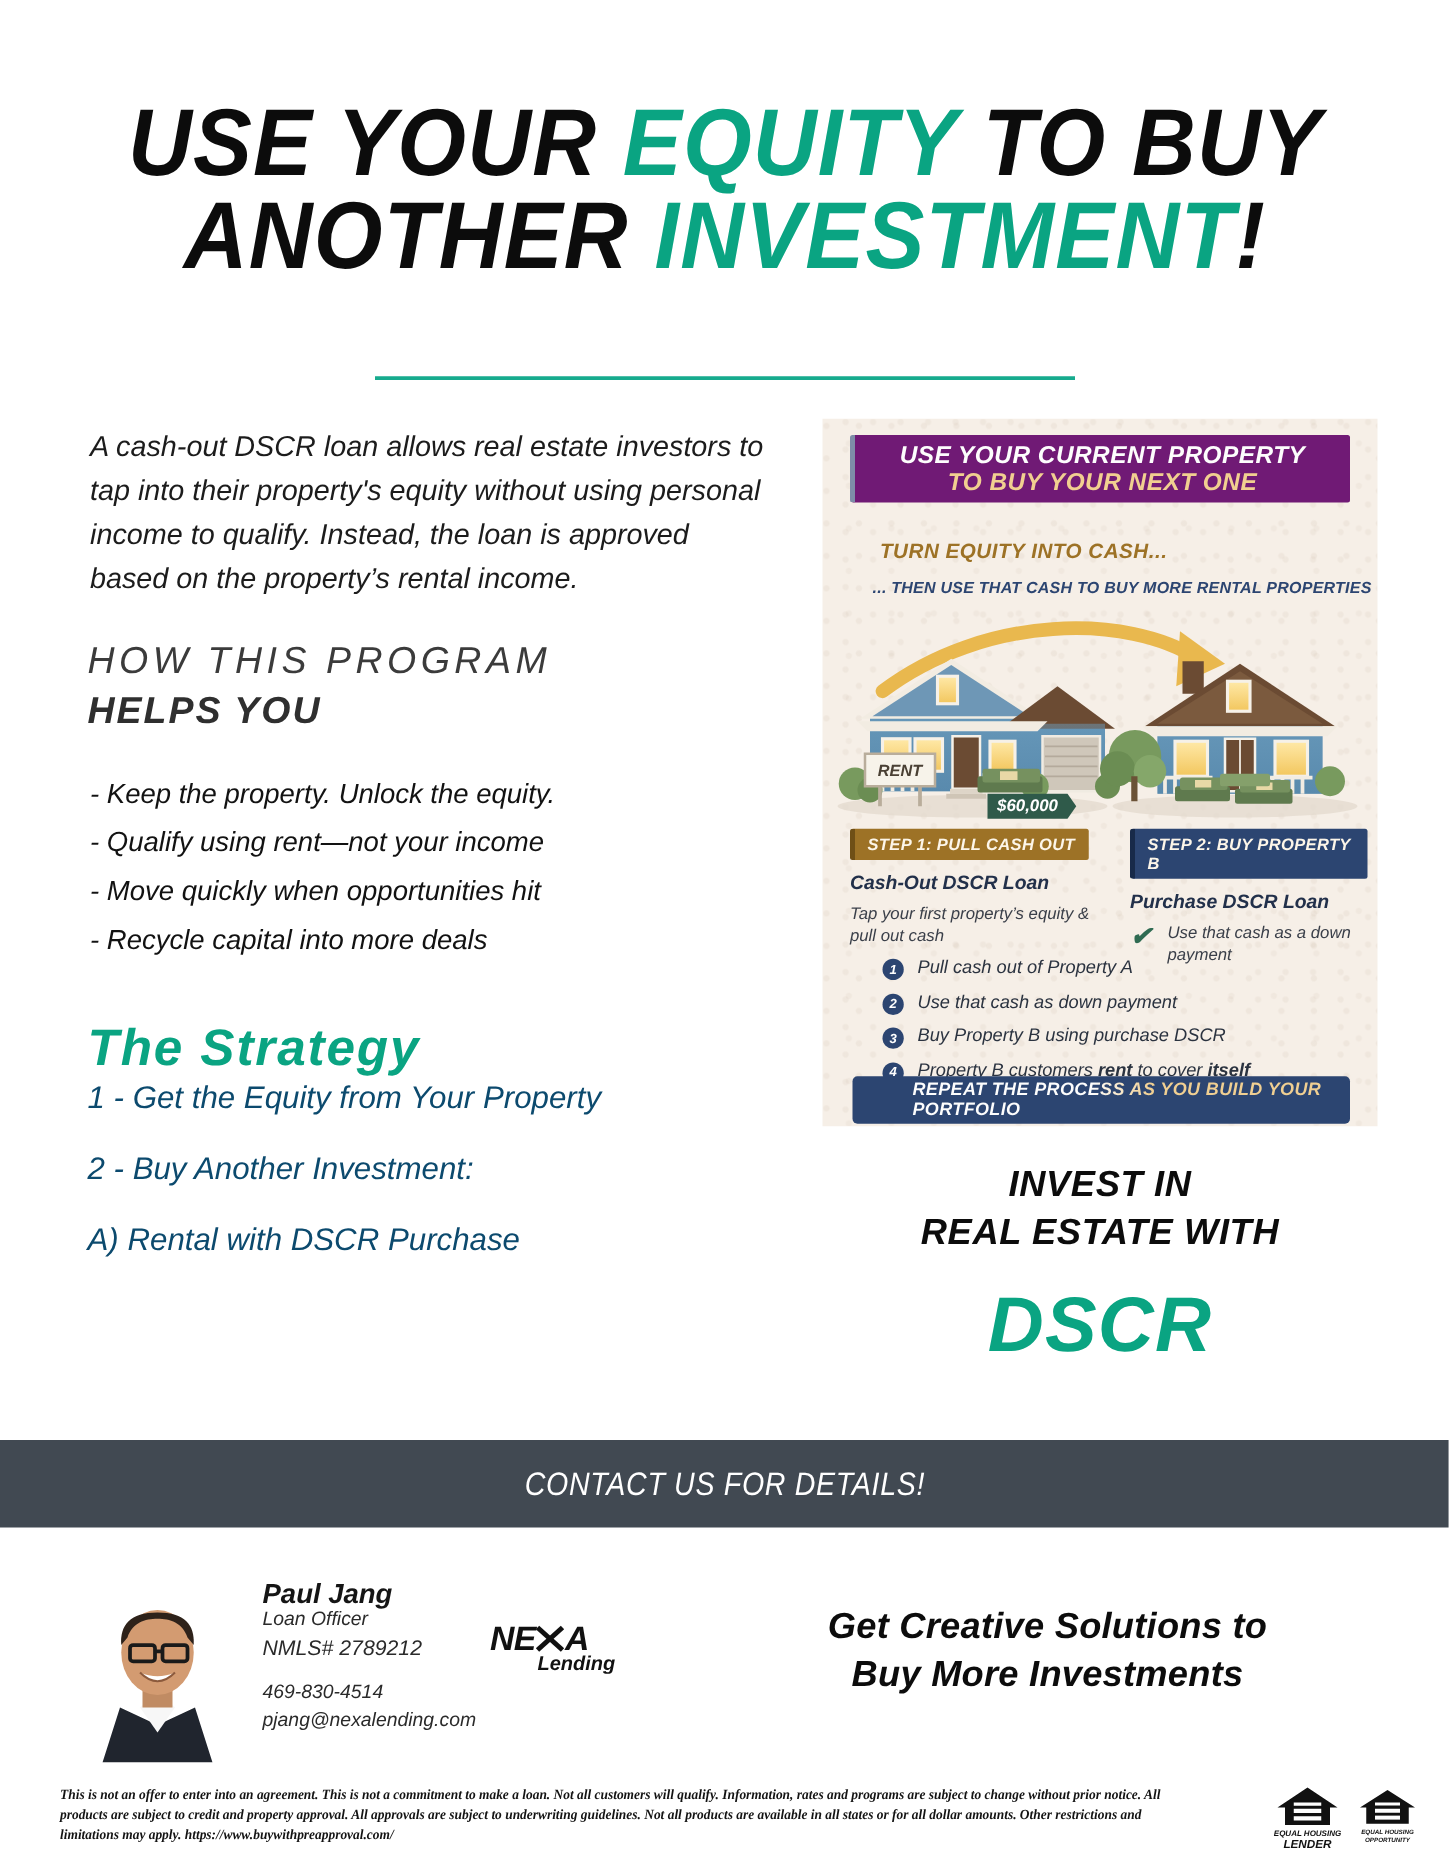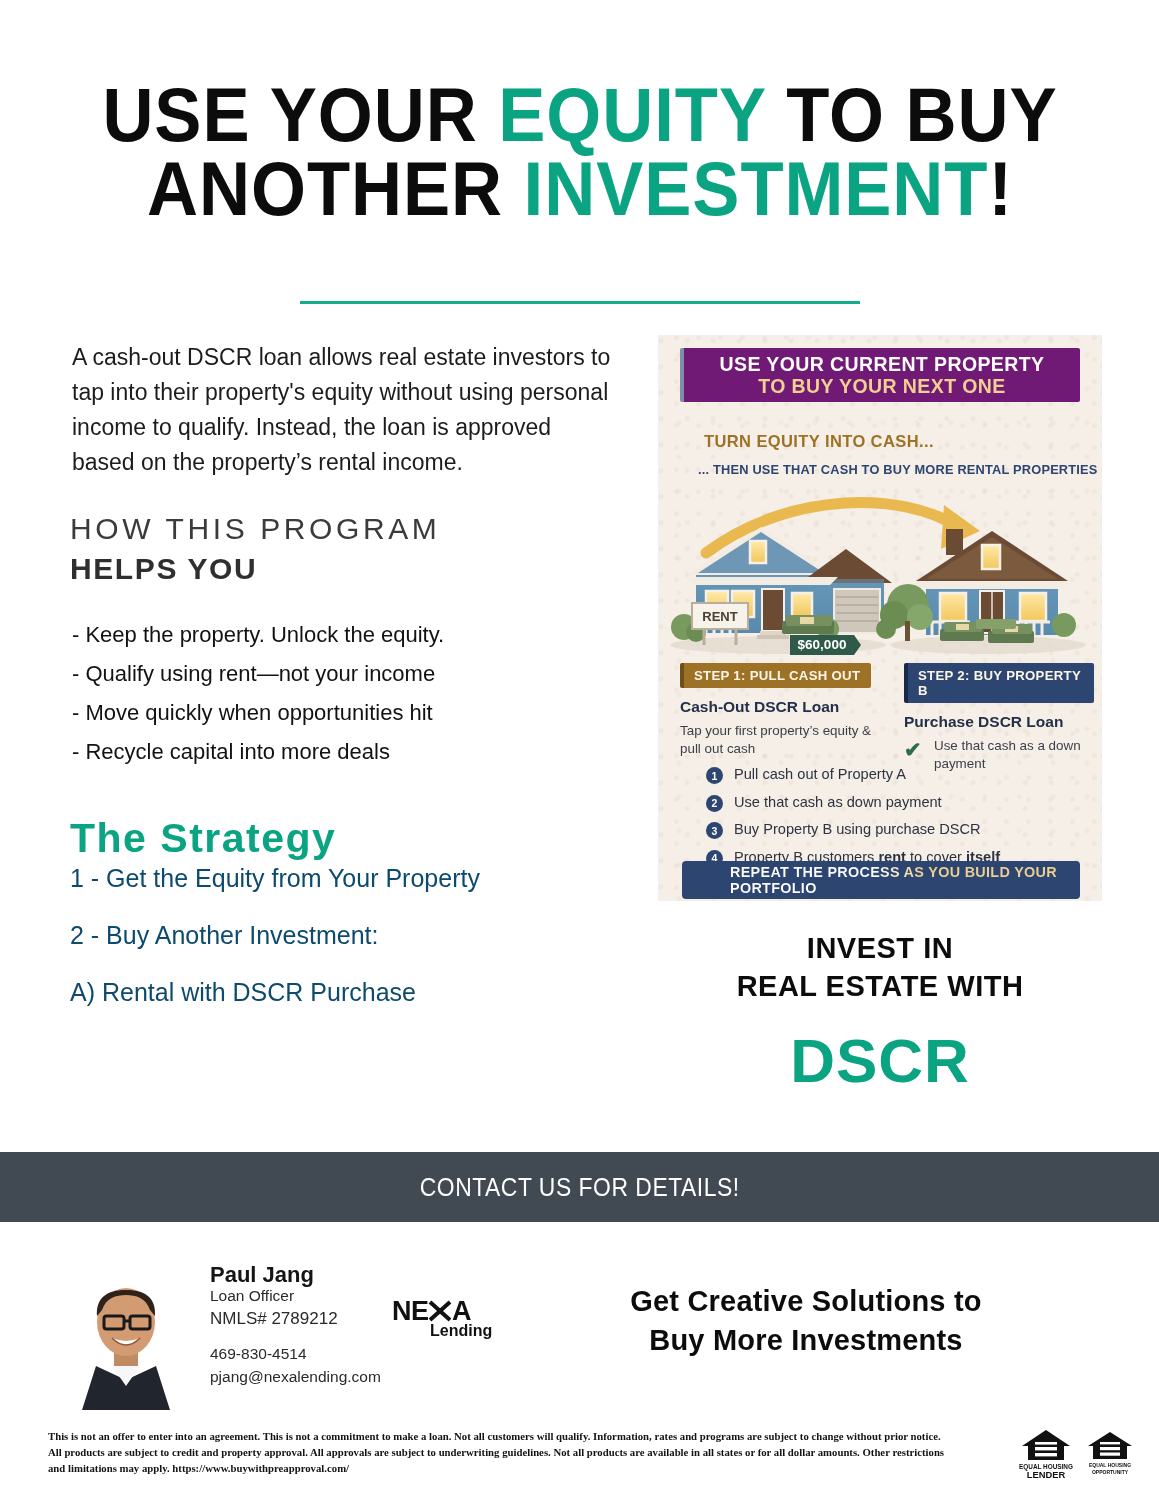--- a/index.html
+++ b/index.html
@@ -3,21 +3,21 @@
 <meta charset="utf-8">
 <style>
   html,body{margin:0;padding:0;}
   body{
     width:1159px;height:1500px;
     background:#ffffff;
     font-family:"Liberation Sans",sans-serif;
     -webkit-font-smoothing:antialiased;
     position:relative;overflow:hidden;
   }
-  .page{position:relative;width:1159px;height:1160px;}
+  .page{position:relative;width:1159px;height:1160px;font-style:italic;}
 
   
   .headline{
     position:absolute;left:60px;top:78px;width:1040px;
     text-align:center;
     font-size:76px;font-weight:bold;line-height:0.98;
     letter-spacing:1px;
     color:#0c0c0c;
     font-family:"Liberation Sans",sans-serif;
     transform:scaleX(0.93);transform-origin:center top;
@@ -169,21 +169,21 @@
   }
   .pname{position:absolute;left:210px;top:1262px;font-size:22px;font-weight:bold;color:#151515;}
   .prole{position:absolute;left:210px;top:1287px;font-size:15.5px;color:#2a2a2a;}
   .pnmls{position:absolute;left:210px;top:1309px;font-size:17px;color:#2a2a2a;}
   .pphone{position:absolute;left:210px;top:1345px;font-size:15.5px;color:#2a2a2a;}
   .pmail{position:absolute;left:210px;top:1368px;font-size:15.5px;color:#2a2a2a;}
 
   .nexa{position:absolute;left:392px;top:1297px;width:110px;}
 
   .tagline{
-    position:absolute;left:536px;top:1282px;width:540px;text-align:center;
+    position:absolute;left:568px;top:1282px;width:540px;text-align:center;
     font-size:29px;font-weight:bold;color:#0c0c0c;line-height:1.33;letter-spacing:.2px;
   }
 
   .disclaimer{
     position:absolute;left:48px;top:1428px;width:950px;
     font-family:"Liberation Serif",serif;
     font-size:11.3px;font-weight:bold;color:#131313;line-height:1.42;
     transform:scaleX(0.95);transform-origin:left top;
   }
 

